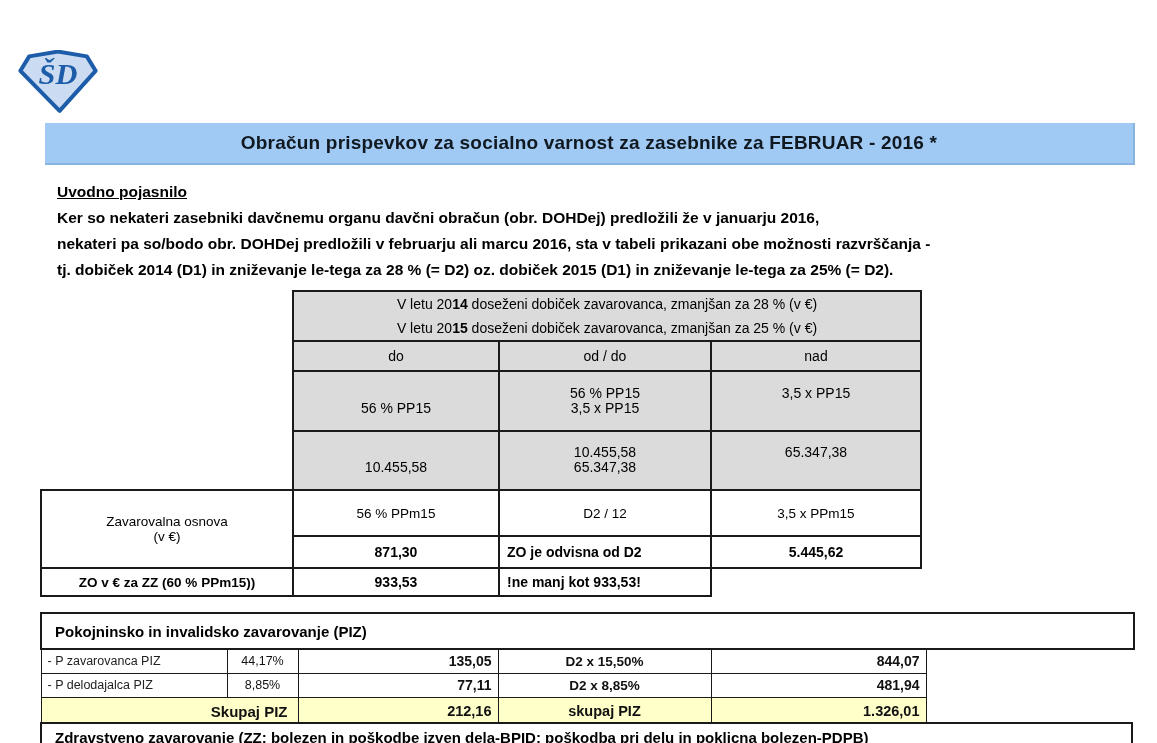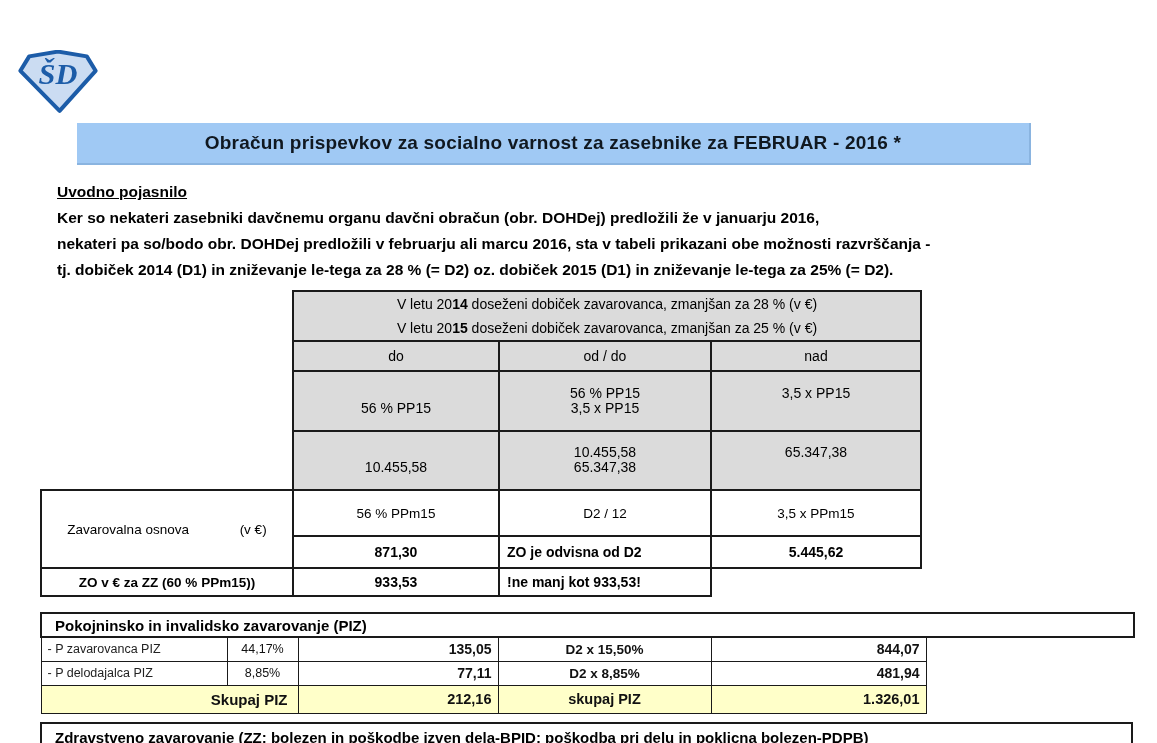--- a/index.html
+++ b/index.html
@@ -4,43 +4,42 @@
 <style>
   html,body{margin:0;padding:0;}
   body{font-family:"Liberation Sans", sans-serif; background:#ffffff;}
   .page{position:relative;width:1157px;height:743px;overflow:hidden;background:#fff;}
 
   
   .logo{position:absolute;left:18px;top:50px;width:80px;height:64px;}
 
   
   .title-band{
-    position:absolute;left:45px;top:123px;width:954px;height:42px;
+    position:absolute;left:45px;top:123px;width:1090px;height:42px;
     background:#A0C9F4;display:flex;align-items:center;justify-content:center;
     border-right:2px solid #8ab4e0;border-bottom:2px solid #8ab4e0;
     box-sizing:border-box;
-    margin-left:32px;
   }
   .title-band .title-text{font-size:19px;font-weight:bold;color:#101820;letter-spacing:.2px;}
 
   
   .intro{position:absolute;left:57px;top:179px;width:1080px;font-size:15.5px;font-weight:bold;color:#000000;line-height:26px;}
   .intro .heading{text-decoration:underline;}
 
   
   table{border-collapse:collapse;table-layout:fixed;}
   .bracket{position:absolute;left:40px;top:290px;width:880px;}
   .bracket td{box-sizing:border-box;border:2px solid #1a1a1a;text-align:center;vertical-align:middle;font-size:14px;color:#000;padding:0;}
   .bracket td.nocell{border:none;background:transparent;}
   .gray{background:#DBDBDB;}
   .graytext{color:#7f7f7f;font-size:13.5px;}
   .hdrbox{font-size:15px;color:#262626;line-height:24px;}
   .twoline{height:100%;display:flex;flex-direction:column;justify-content:space-between;padding:5px 0 6px 0;box-sizing:border-box;}
   .twoline div{line-height:15px;min-height:15px;}
-  .osnova-cell{display:flex;flex-direction:row;justify-content:space-around;height:100%;padding:6px 0;box-sizing:border-box;font-size:13.5px;}
+  .osnova-cell{display:flex;flex-direction:column;justify-content:space-around;height:100%;padding:6px 0;box-sizing:border-box;font-size:13.5px;}
   .bold{font-weight:bold;}
   .left{text-align:left !important;padding-left:7px !important;}
 
   
   .piz{position:absolute;left:40px;top:612px;width:1093px;}
   .piz td{box-sizing:border-box;border:1.5px solid #1a1a1a;font-size:13px;color:#111;padding:0 6px;vertical-align:middle;}
   .piz td.nocell{border:none;}
   .piz .sect-title{font-size:15px;font-weight:bold;color:#000;padding-left:13px;border:2px solid #1a1a1a;}
   .piz .num{font-weight:bold;font-size:14px;text-align:right;padding-left:12px;}
   .piz .formula{font-weight:bold;font-size:13.5px;text-align:center;}
@@ -172,21 +171,21 @@
   <table class="piz">
     <colgroup>
         <col style="width:186px">
         <col style="width:71px">
         <col style="width:200px">
         <col style="width:213px">
         <col style="width:215px">
         <col style="width:208px">
       </colgroup>
     <tbody>
-        <tr style="height:24px">
+        <tr style="height:36px">
       <td colspan="6" class="sect-title">Pokojninsko in invalidsko zavarovanje (PIZ)</td>
     </tr>
     <tr style="height:24px">
       <td class="lbl">- P zavarovanca PIZ</td>
       <td class="rate">44,17%</td>
       <td class="num">135,05</td>
       <td class="formula">D2 x 15,50%</td>
       <td class="num">844,07</td>
       <td class="nocell"></td>
     </tr>

